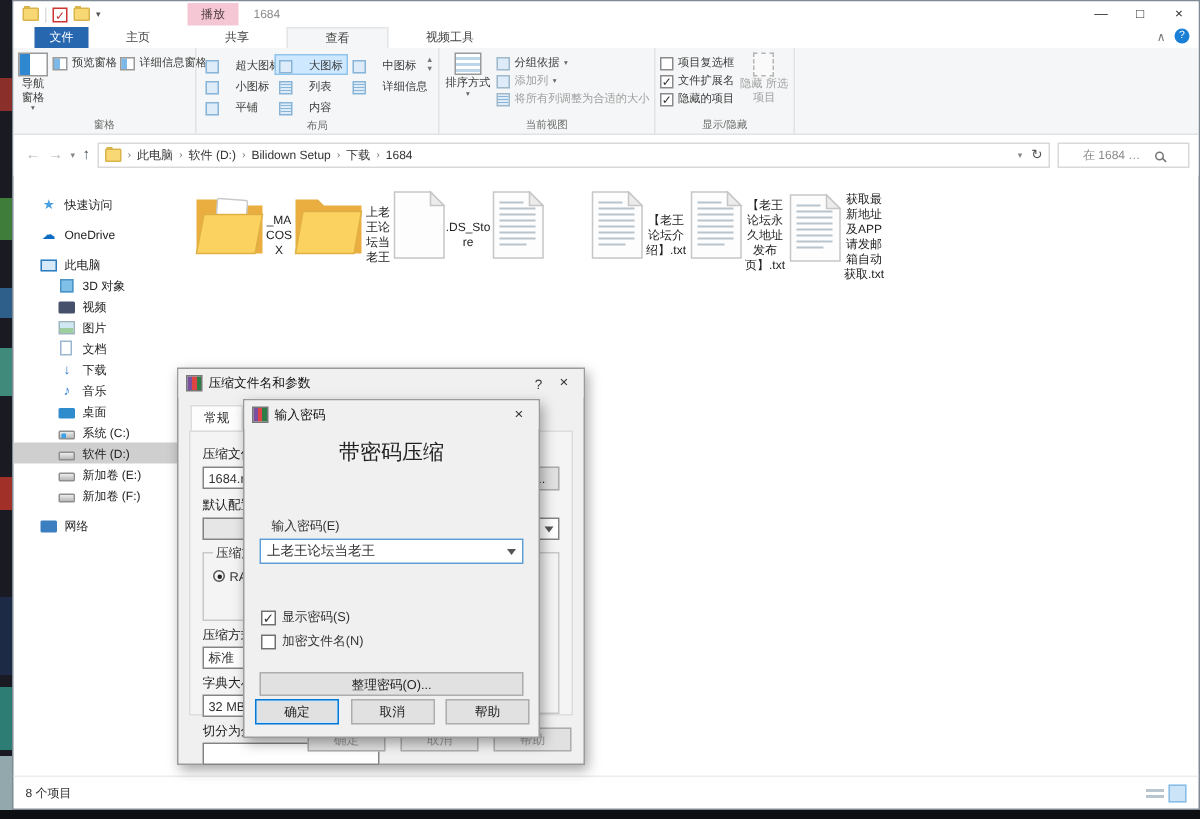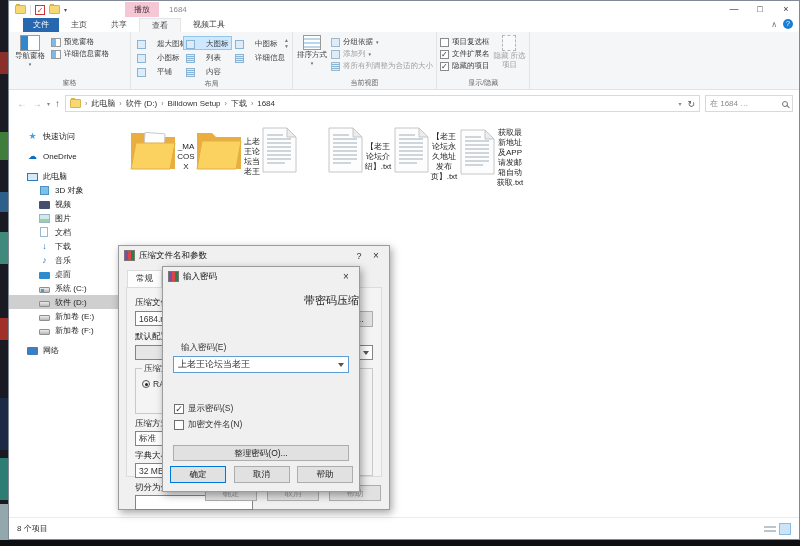--- a/index.html
+++ b/index.html
@@ -22,36 +22,36 @@
   .qat-sep { width:1px; height:10px; background:#ddd; }
   .mi-check { width:10px; height:10px; background:#fff; border:1px solid #c33; color:#c33; font-size:8px; line-height:9px; text-align:center; }
   .qat-dd { color:#555; font-size:6px; }
   .ctx-tab { margin-left:58px; background:#f5c6d4; color:#4a3a40; padding:1px 9px; font-size:8px; height:15px; line-height:13px; }
   .win-title { margin-left:10px; color:#8a8a8a; font-size:8px; }
   .caption-btns { margin-left:auto; display:flex; height:17px; }
   .cap-btn { width:26px; height:17px; text-align:center; line-height:16px; font-size:9px; color:#333; }
 
   
   .tabrow { height:14px; display:flex; align-items:flex-end; background:#fff; font-size:8px; flex:none; position:relative; }
-  .tab { padding:1px 12px; color:#444; height:14px; line-height:12px; }
+  .tab { padding:1px 25px; color:#444; height:14px; line-height:12px; }
   .tab.file { background:#2667b0; color:#fff; margin-left:14px; padding:1px 10px; }
   .tab.active { background:#f5f6f7; border:1px solid #e4e5e6; border-bottom:none; }
   .tabrow-right { position:absolute; right:6px; top:1px; display:flex; gap:6px; align-items:center; }
   .rb-collapse { color:#777; font-size:8px; }
   .rb-help { width:10px; height:10px; border-radius:50%; background:#1c7fd6; color:#fff; font-size:7px; line-height:10px; text-align:center; }
 
   
   .ribbon { height:58px; background:#f5f6f7; border-bottom:1px solid #e1e2e3; display:flex; flex:none; font-size:7.5px; color:#3b3b3b; }
   .rgroup { display:flex; flex-direction:column; border-right:1px solid #e2e3e4; padding:2px 3px 0 3px; }
   .rgroup-body { flex:1; display:flex; align-items:flex-start; gap:3px; }
   .rgroup-label { text-align:center; color:#6b6b6b; font-size:7px; padding:1px 0 1px 0; }
   .bigbtn { display:flex; flex-direction:column; align-items:center; width:36px; padding-top:1px; }
   .bigbtn .cap { text-align:center; line-height:1.15; margin-top:1px; }
   .ic-navpane { width:20px; height:16px; border:1px solid #9a9a9a; background:linear-gradient(90deg,#2f87cf 7px,#fff 7px); }
-  .smallcol { display:flex; flex-direction:column; gap:2px; padding-top:3px; }
+  .smallcol { display:flex; flex-direction:row; gap:2px; padding-top:3px; }
   .smallbtn { display:flex; align-items:center; gap:3px; white-space:nowrap; }
   .ic-pane-sm { width:10px; height:9px; border:1px solid #9a9a9a; background:linear-gradient(90deg,#7db9e8 4px,#fff 4px); flex:none; }
   .layout-grid { display:grid; grid-template-columns:repeat(3,49px); grid-auto-rows:14px; padding-top:2px; }
   .layout-item { display:flex; align-items:flex-end; gap:11px; padding:0 2px; white-space:nowrap; border:1px solid transparent; }
   .layout-item.sel { background:#cde8ff; border:1px solid #92c5ec; }
   .li-ic { width:9px; height:9px; border:1px solid #88b4d8; background:#ddecf8; flex:none; }
   .li-ic.lines { background:repeating-linear-gradient(#ddecf8 0 1px,#88b4d8 1px 2px); }
   .layout-scroll { display:flex; flex-direction:column; justify-content:space-between; padding:3px 0; color:#777; font-size:5px; }
   .ic-sort { width:18px; height:15px; border:1px solid #9a9a9a; background:repeating-linear-gradient(#fff 0 2px,#bcd6ea 2px 4px); }
   .cv-col { display:flex; flex-direction:column; gap:2px; padding-top:3px; }
@@ -69,21 +69,21 @@
   .ic-options::after { content:""; position:absolute; left:2px; top:6px; right:2px; height:1px; box-shadow:0 0 0 .5px #7ba7cc, 0 3px 0 0 #7ba7cc; }
 
   
   .addrbar { height:27px; display:flex; align-items:center; gap:5px; padding:0 6px 0 8px; background:#fff; flex:none; }
   .nav-arrow { font-size:10px; color:#b5b5b5; }
   .nav-arrow.en { color:#4e5a64; }
   .nav-dd { font-size:6px; color:#888; }
   .crumb-box { flex:1; height:17px; border:1px solid #d9d9d9; display:flex; align-items:center; padding:0 4px; gap:4px; font-size:8px; color:#333; }
   .crumb-sep { color:#777; font-size:7px; }
   .crumb-right { margin-left:auto; display:flex; gap:6px; align-items:center; color:#555; }
-  .search-box { width:88px; height:17px; border:1px solid #d9d9d9; display:flex; align-items:center; padding:0 4px; font-size:8px; color:#8a8a8a; gap:3px; }
+  .search-box { width:88px; height:17px; border:1px solid #d9d9d9; display:flex; align-items:center; padding:0 16px; font-size:8px; color:#8a8a8a; gap:3px; }
   .mag { width:6px; height:6px; border:1px solid #777; border-radius:50%; position:relative; margin-left:auto; flex:none; }
   .mag::after { content:""; position:absolute; width:4px; height:1px; background:#777; transform:rotate(45deg); right:-3px; bottom:-1px; }
 
   
   .main { flex:1; display:flex; overflow:hidden; }
   .sidebar { width:112px; flex:none; padding-top:12px; font-size:8px; color:#222; }
   .side-item { display:flex; align-items:center; height:14px; padding-left:18px; white-space:nowrap; }
   .side-item.ind { padding-left:30px; }
   .side-item.selected { background:#cfcfcf; }
   .side-item.gap-top { margin-top:6px; }
@@ -127,21 +127,21 @@
   .radio { display:flex; align-items:center; gap:3px; font-size:8.5px; }
   .radio .rdot { width:8px; height:8px; border:1px solid #555; border-radius:50%; position:relative; flex:none; }
   .radio .rdot::after { content:""; position:absolute; left:2px; top:2px; width:3px; height:3px; border-radius:50%; background:#222; }
   .btn { background:#e1e1e1; border:1px solid #adadad; height:16px; line-height:14px; text-align:center; font-size:8.5px; color:#222; }
   .btn.disabled { color:#969696; }
   .btn.default { border:1px solid #0078d7; box-shadow:inset 0 0 0 1px #cfe5f7; }
   .rar-btnrow { position:absolute; left:0; right:8px; bottom:8px; display:flex; gap:10px; justify-content:flex-end; }
   .rar-btnrow .btn { width:52px; }
 
   .pw-dlg { left:162px; top:266px; width:198px; height:226px; background:#f0f0f0; }
-  .pw-heading { text-align:right; margin-top:7px; font-size:11px; color:#222; }
+  .pw-heading { text-align:center; margin-top:7px; font-size:14px; color:#222; }
   .pw-label { margin:34px 0 2px 18px; font-size:8.5px; }
   .pw-combo { margin:0 10px; height:17px; border:1px solid #5e9ed6; background:#fff; display:flex; align-items:center; padding:0 4px; font-size:9px; }
   .pw-cb { display:flex; align-items:center; gap:4px; margin:0 0 4px 11px; font-size:8.5px; }
   .pw-cb .box { width:10px; height:10px; border:1px solid #707070; background:#fff; font-size:9px; line-height:9px; text-align:center; flex:none; }
   .pw-organize { margin:14px 10px 0 10px; }
   .pw-btnrow { position:absolute; left:7px; right:6px; bottom:8px; display:flex; justify-content:space-between; }
   .pw-btnrow .btn { width:56px; height:17px; line-height:15px; }
 
   
   .statusbar { height:22px; border-top:1px solid #ececec; display:flex; align-items:center; padding:0 8px; font-size:8px; color:#333; flex:none; }
@@ -428,88 +428,97 @@
                 <path d="M2 42 L7 14 H46 L41 42 Z" fill="#fbd260" stroke="#e0b045" stroke-width="1"></path>
               </svg>
             </div>
           <div class="fname">上老王论坛当老王</div>
         </div>
         <div class="tile">
           <div class="icon-area">
               <svg width="36" height="46" viewBox="0 0 36 46">
                 <path d="M2 1h24l9 9v35H2z" fill="#fdfdfd" stroke="#c6c6c6"></path>
                 <path d="M26 1l9 9h-9z" fill="#ececec" stroke="#c6c6c6"></path>
-                <g stroke="#b9c4cc" stroke-width="1.4">
-                  <line x1="6" y1="8" x2="22" y2="8"></line>
-                  <line x1="6" y1="12" x2="30" y2="12"></line>
-                  <line x1="6" y1="16" x2="30" y2="16"></line>
-                  <line x1="6" y1="20" x2="30" y2="20"></line>
-                  <line x1="6" y1="24" x2="30" y2="24"></line>
-                  <line x1="6" y1="28" x2="30" y2="28"></line>
-                  <line x1="6" y1="32" x2="30" y2="32"></line>
-                  <line x1="6" y1="36" x2="24" y2="36"></line>
-                </g>
               </svg>
             </div>
+          <div class="fname">.DS_Store</div>
         </div>
         <div class="tile">
           <div class="icon-area">
               <svg width="36" height="46" viewBox="0 0 36 46">
                 <path d="M2 1h24l9 9v35H2z" fill="#fdfdfd" stroke="#c6c6c6"></path>
                 <path d="M26 1l9 9h-9z" fill="#ececec" stroke="#c6c6c6"></path>
                 <g stroke="#b9c4cc" stroke-width="1.4">
                   <line x1="6" y1="8" x2="22" y2="8"></line>
                   <line x1="6" y1="12" x2="30" y2="12"></line>
                   <line x1="6" y1="16" x2="30" y2="16"></line>
                   <line x1="6" y1="20" x2="30" y2="20"></line>
                   <line x1="6" y1="24" x2="30" y2="24"></line>
                   <line x1="6" y1="28" x2="30" y2="28"></line>
                   <line x1="6" y1="32" x2="30" y2="32"></line>
                   <line x1="6" y1="36" x2="24" y2="36"></line>
                 </g>
               </svg>
             </div>
-          <div class="fname">【老王论坛介绍】.txt</div>
         </div>
         <div class="tile">
           <div class="icon-area">
               <svg width="36" height="46" viewBox="0 0 36 46">
                 <path d="M2 1h24l9 9v35H2z" fill="#fdfdfd" stroke="#c6c6c6"></path>
                 <path d="M26 1l9 9h-9z" fill="#ececec" stroke="#c6c6c6"></path>
                 <g stroke="#b9c4cc" stroke-width="1.4">
                   <line x1="6" y1="8" x2="22" y2="8"></line>
                   <line x1="6" y1="12" x2="30" y2="12"></line>
                   <line x1="6" y1="16" x2="30" y2="16"></line>
                   <line x1="6" y1="20" x2="30" y2="20"></line>
                   <line x1="6" y1="24" x2="30" y2="24"></line>
                   <line x1="6" y1="28" x2="30" y2="28"></line>
                   <line x1="6" y1="32" x2="30" y2="32"></line>
                   <line x1="6" y1="36" x2="24" y2="36"></line>
                 </g>
               </svg>
             </div>
-          <div class="fname">【老王论坛永久地址发布页】.txt</div>
+          <div class="fname">【老王论坛介绍】.txt</div>
         </div>
         <div class="tile">
           <div class="icon-area">
               <svg width="36" height="46" viewBox="0 0 36 46">
                 <path d="M2 1h24l9 9v35H2z" fill="#fdfdfd" stroke="#c6c6c6"></path>
                 <path d="M26 1l9 9h-9z" fill="#ececec" stroke="#c6c6c6"></path>
                 <g stroke="#b9c4cc" stroke-width="1.4">
                   <line x1="6" y1="8" x2="22" y2="8"></line>
                   <line x1="6" y1="12" x2="30" y2="12"></line>
                   <line x1="6" y1="16" x2="30" y2="16"></line>
                   <line x1="6" y1="20" x2="30" y2="20"></line>
                   <line x1="6" y1="24" x2="30" y2="24"></line>
                   <line x1="6" y1="28" x2="30" y2="28"></line>
                   <line x1="6" y1="32" x2="30" y2="32"></line>
                   <line x1="6" y1="36" x2="24" y2="36"></line>
                 </g>
               </svg>
             </div>
+          <div class="fname">【老王论坛永久地址发布页】.txt</div>
+        </div>
+        <div class="tile">
+          <div class="icon-area">
+              <svg width="36" height="46" viewBox="0 0 36 46">
+                <path d="M2 1h24l9 9v35H2z" fill="#fdfdfd" stroke="#c6c6c6"></path>
+                <path d="M26 1l9 9h-9z" fill="#ececec" stroke="#c6c6c6"></path>
+                <g stroke="#b9c4cc" stroke-width="1.4">
+                  <line x1="6" y1="8" x2="22" y2="8"></line>
+                  <line x1="6" y1="12" x2="30" y2="12"></line>
+                  <line x1="6" y1="16" x2="30" y2="16"></line>
+                  <line x1="6" y1="20" x2="30" y2="20"></line>
+                  <line x1="6" y1="24" x2="30" y2="24"></line>
+                  <line x1="6" y1="28" x2="30" y2="28"></line>
+                  <line x1="6" y1="32" x2="30" y2="32"></line>
+                  <line x1="6" y1="36" x2="24" y2="36"></line>
+                </g>
+              </svg>
+            </div>
           <div class="fname">获取最新地址及APP请发邮箱自动获取.txt</div>
         </div>
       </div>
     </div>
   </div>
 
   <div class="statusbar">
     <span>8 个项目</span>
     <div class="sb-icons">
       <span class="sb-ic"></span>

